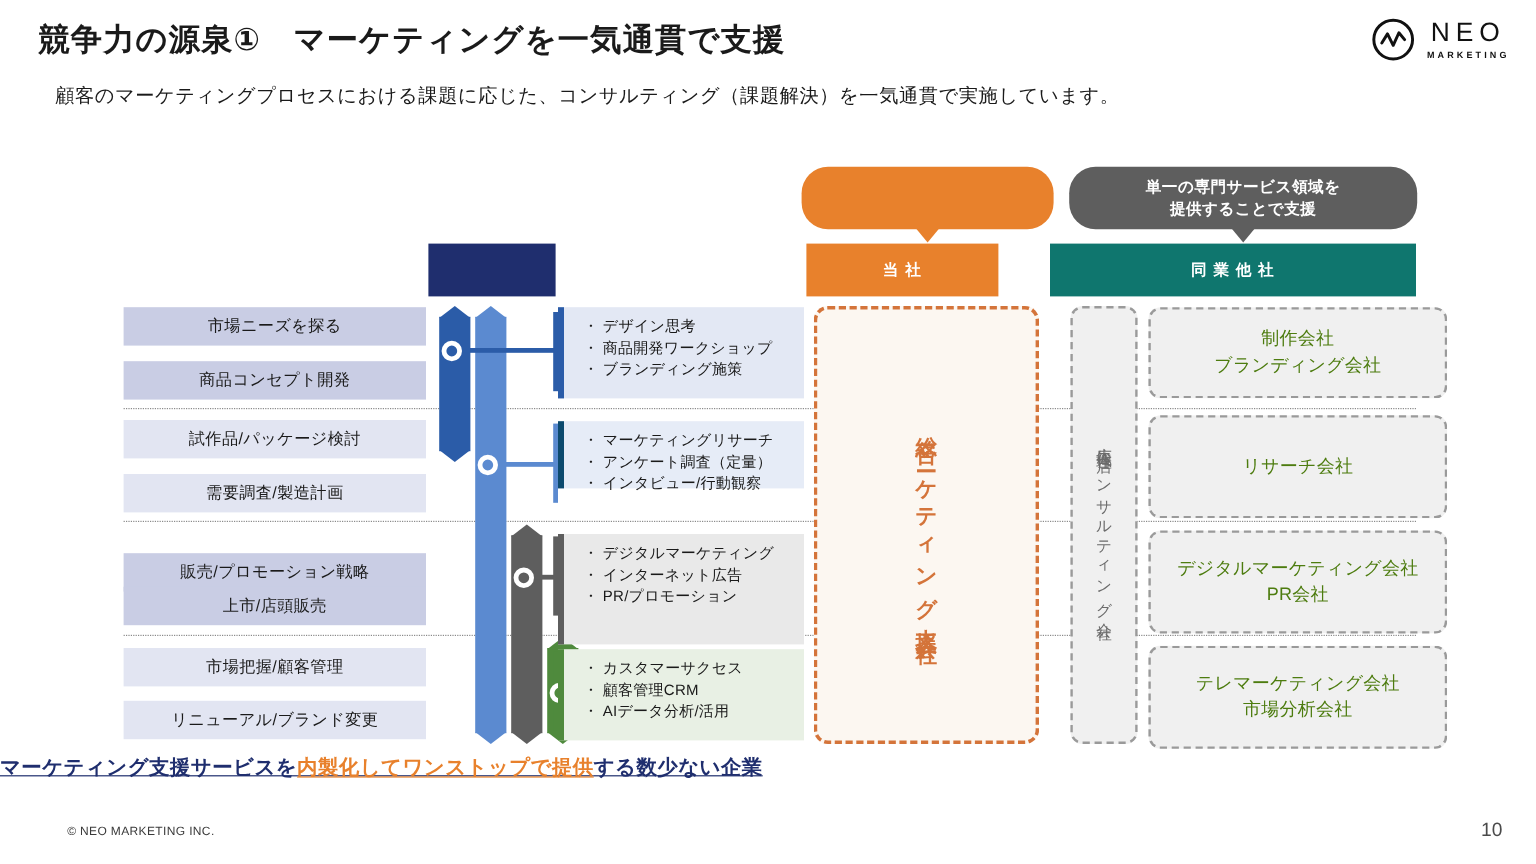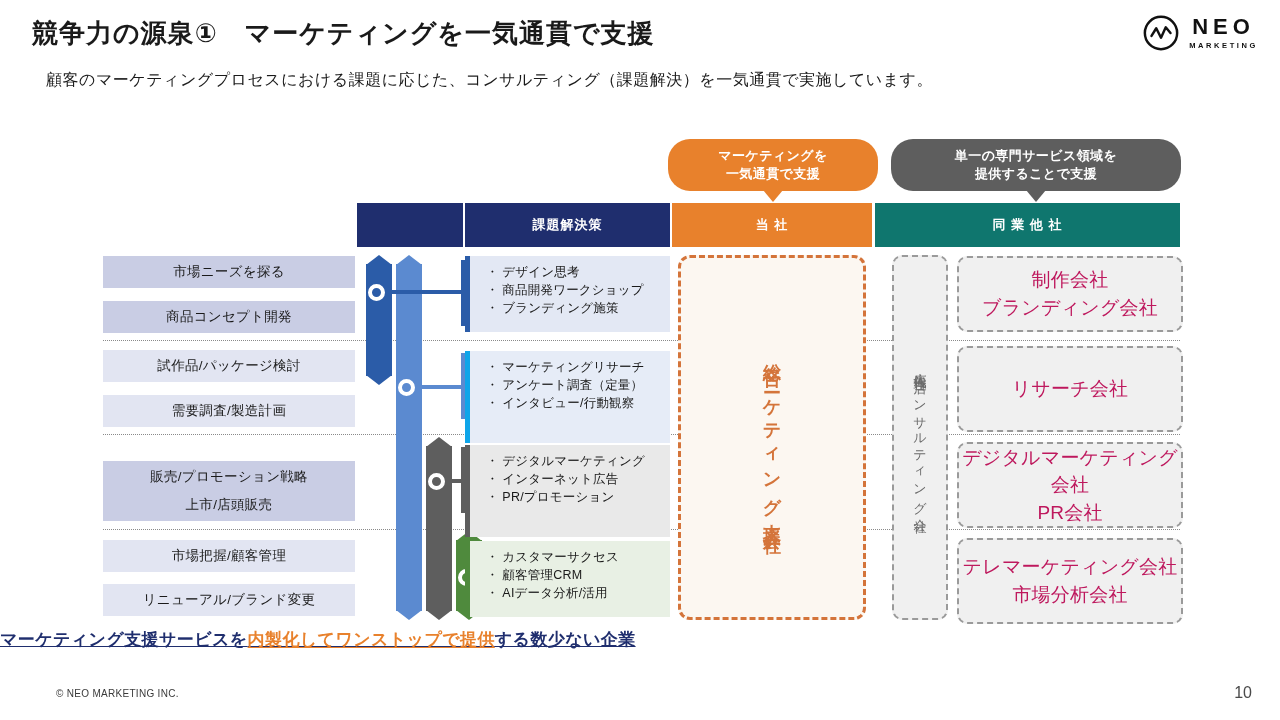--- a/index.html
+++ b/index.html
@@ -17,21 +17,21 @@
     white-space:nowrap;
   }
   .subtitle{
     position:absolute;left:46px;top:70px;
     font-size:16px;font-weight:400;color:#1a1a1a;letter-spacing:.5px;
     white-space:nowrap;
   }
   .logo{position:absolute;right:22px;top:14px;display:flex;align-items:center;gap:9px;}
   .logo-mark{width:38px;height:38px;}
   .logo-text{display:flex;flex-direction:column;align-items:center;line-height:1;}
-  .logo-neo{font-size:22px;font-weight:700;letter-spacing:5px;color:#111;}
+  .logo-neo{font-size:22px;font-weight:400;letter-spacing:5px;color:#111;}
   .logo-mk{font-size:7.5px;font-weight:700;letter-spacing:2.6px;color:#111;margin-top:4px;}
 
   
   .callout{
     position:absolute;border-radius:22px;display:flex;align-items:center;
     justify-content:center;text-align:center;color:#fff;font-size:13px;
     font-weight:700;line-height:1.35;letter-spacing:.4px;
   }
   .callout .ptr{
     position:absolute;bottom:-11px;left:50%;transform:translateX(-50%);
@@ -45,21 +45,21 @@
   
   .hdr{position:absolute;top:203px;height:44px;display:flex;align-items:center;
        justify-content:center;text-align:center;color:#fff;font-size:13px;
        font-weight:700;line-height:1.3;letter-spacing:1px;}
   .hdr.navy{background:#1F2E6E;}
   .hdr.orange{background:#E8812C;}
   .hdr.gray{background:#0f766e;}
   .h-process{left:103px;width:252px;}
   .h-blank{left:357px;width:106px;}
   .h-solution{left:465px;width:205px;}
-  .h-ours{left:672px;width:200px;}
+  .h-ours{left:672px;width:160px;}
   .h-others{left:875px;width:305px;}
 
   
   .rowdiv{position:absolute;left:103px;width:1077px;height:0;
           border-top:1px dotted #8a8a8a;}
 
   
   .pbox{position:absolute;left:103px;width:252px;height:32px;
         display:flex;align-items:center;justify-content:center;
         font-size:13.5px;font-weight:400;color:#1a1a1a;letter-spacing:.3px;}
@@ -96,24 +96,24 @@
   }
   .ours-panel .vtext{color:#D4743A;}
 
   
   .others-side{
     position:absolute;left:892px;top:255px;width:56px;height:365px;
     border:2px dashed #9a9a9a;border-radius:10px;background:#F0F0F0;
     display:flex;align-items:center;justify-content:center;box-sizing:border-box;
   }
   .others-side .vtext{color:#6b6b6b;font-size:13px;font-weight:400;letter-spacing:2px;}
-  .obox{position:absolute;left:957px;width:226px;
+  .obox{position:absolute;left:957px;width:249px;
         border:2px dashed #9a9a9a;border-radius:10px;background:#F0F0F0;
         display:flex;align-items:center;justify-content:center;text-align:center;
-        font-size:19px;line-height:1.45;color:#be185d;box-sizing:border-box;
+        font-size:15px;line-height:1.45;color:#4d7c0f;box-sizing:border-box;
         letter-spacing:.2px;}
 
   
   .caption{position:absolute;left:0;right:0;top:628px;text-align:left;
            font-size:17px;font-weight:700;color:#1F2E6E;letter-spacing:.4px;white-space:nowrap;text-decoration:underline;}
   .caption .hl{color:#E8812C;text-decoration:underline;text-underline-offset:2px;}
 
   
   .copyright{position:absolute;left:24px;top:688px;font-size:10px;color:#3a3a3a;letter-spacing:.3px;margin-left:32px;}
   .pageno{position:absolute;right:28px;top:684px;font-size:16px;color:#4a4a4a;}
@@ -131,36 +131,31 @@
       <circle cx="20" cy="20" r="17" fill="none" stroke="#111" stroke-width="2.6"></circle>
       <polyline points="10,23 15,15 20,25 25,14 30,20" fill="none" stroke="#111" stroke-width="2.6" stroke-linecap="round" stroke-linejoin="round"></polyline>
     </svg>
     <span class="logo-text">
       <span class="logo-neo">NEO</span>
       <span class="logo-mk">MARKETING</span>
     </span>
   </div>
 
   <div class="callout callout-ours">
-    <span>
-      <span>マーケティングを</span><br>
-      <span>一気通貫で支援</span>
-    </span>
     <span class="ptr"></span>
   </div>
   <div class="callout callout-others">
     <span>
       <span>単一の専門サービス領域を</span><br>
       <span>提供することで支援</span>
     </span>
     <span class="ptr"></span>
   </div>
 
   <div class="hdr navy h-blank"></div>
-  <div class="hdr navy h-solution">課題解決策</div>
   <div class="hdr orange h-ours">当 社</div>
   <div class="hdr gray h-others">同 業 他 社</div>
 
   <div class="rowdiv" style="top:340px"></div>
   <div class="rowdiv" style="top:434px"></div>
   <div class="rowdiv" style="top:529px"></div>
 
   <div class="pbox dark" style="top:256px">市場ニーズを探る</div>
   <div class="pbox dark" style="top:301px">商品コンセプト開発</div>
   <div class="pbox light" style="top:350px">試作品/パッケージ検討</div>
@@ -205,21 +200,21 @@
 
   <div class="lead" style="left:469px;top:575px;width:14px;background:#4F8A3D"></div>
   <div class="lead-end" style="left:461px;top:543px;height:66px;background:#4F8A3D"></div>
   <div class="knob-ring" style="left:458px;top:569px;border-color:#fff;background:#4F8A3D"></div>
 
   <div class="sbox" style="top:256px;height:76px;background:#E3E8F4;border-left:5px solid #2B5CA8">
     <div class="ln">・ デザイン思考</div>
     <div class="ln">・ 商品開発ワークショップ</div>
     <div class="ln">・ ブランディング施策</div>
   </div>
-  <div class="sbox" style="top:351px;height:92px;background:#E6ECF7;border-left:5px solid #0ea5e9">
+  <div class="sbox" style="top:351px;height:56px;background:#E6ECF7;border-left:5px solid #0c4a6e">
     <div class="ln">・ マーケティングリサーチ</div>
     <div class="ln">・ アンケート調査（定量）</div>
     <div class="ln">・ インタビュー/行動観察</div>
   </div>
   <div class="sbox" style="top:445px;height:92px;background:#E9E9E9;border-left:5px solid #5E5E5E">
     <div class="ln">・ デジタルマーケティング</div>
     <div class="ln">・ インターネット広告</div>
     <div class="ln">・ PR/プロモーション</div>
   </div>
   <div class="sbox" style="top:541px;height:76px;background:#E8F0E4;border-left:5px solid #4F8A3D">

